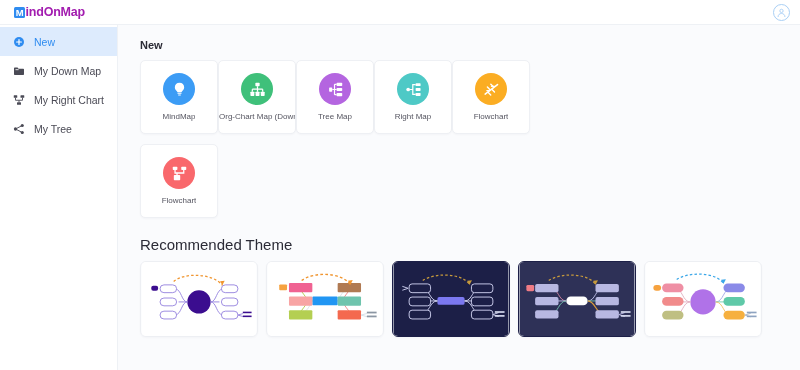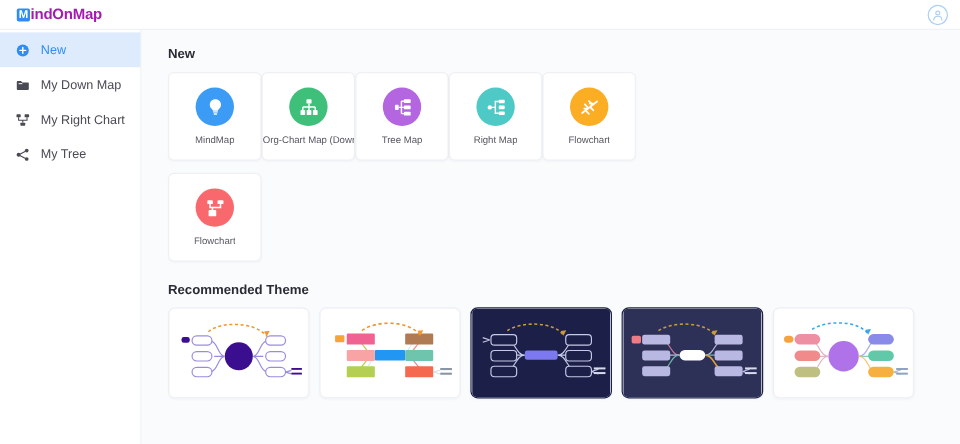--- a/index.html
+++ b/index.html
@@ -171,22 +171,22 @@
     font-size: 8px;
     color: #555560;
     white-space: nowrap;
     text-align: center;
     max-width: 76px;
     overflow: hidden;
   }
 
   
   .theme-title {
-    font-size: 11px;
-    font-weight: bold;
+    font-size: 15px;
+    font-weight: normal;
     color: #2b2b36;
     margin-bottom: 8px;
   }
 
   .theme-grid {
     display: flex;
     gap: 8px;
   }
 
   .theme-card {

